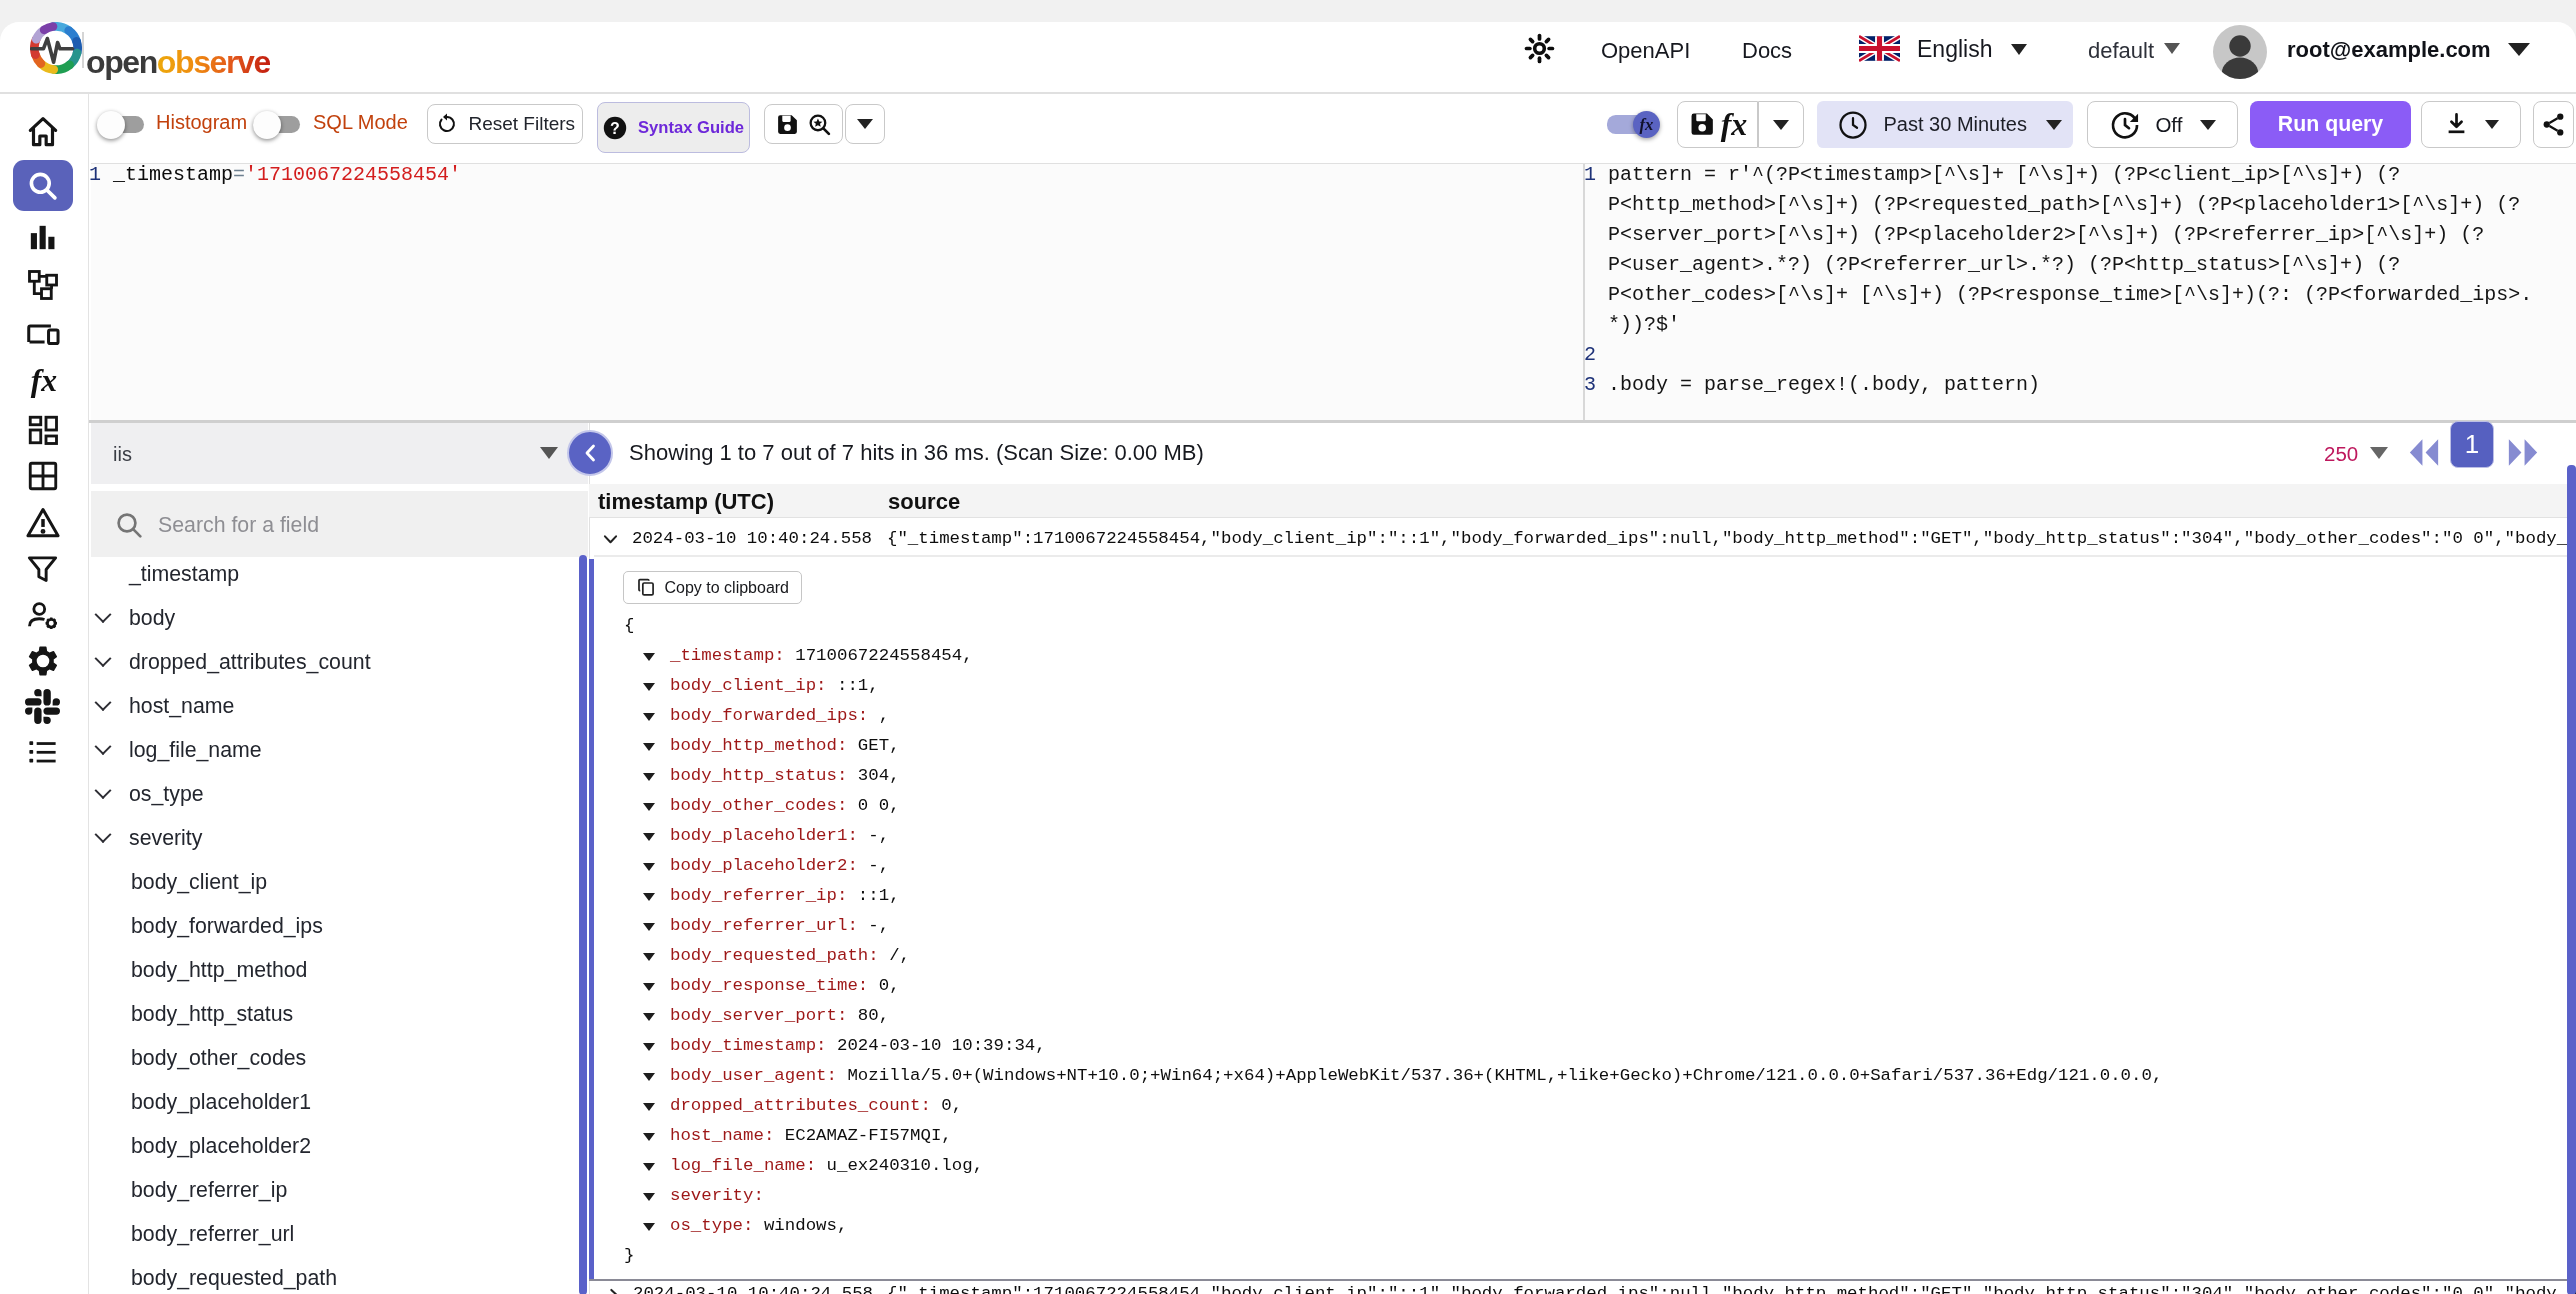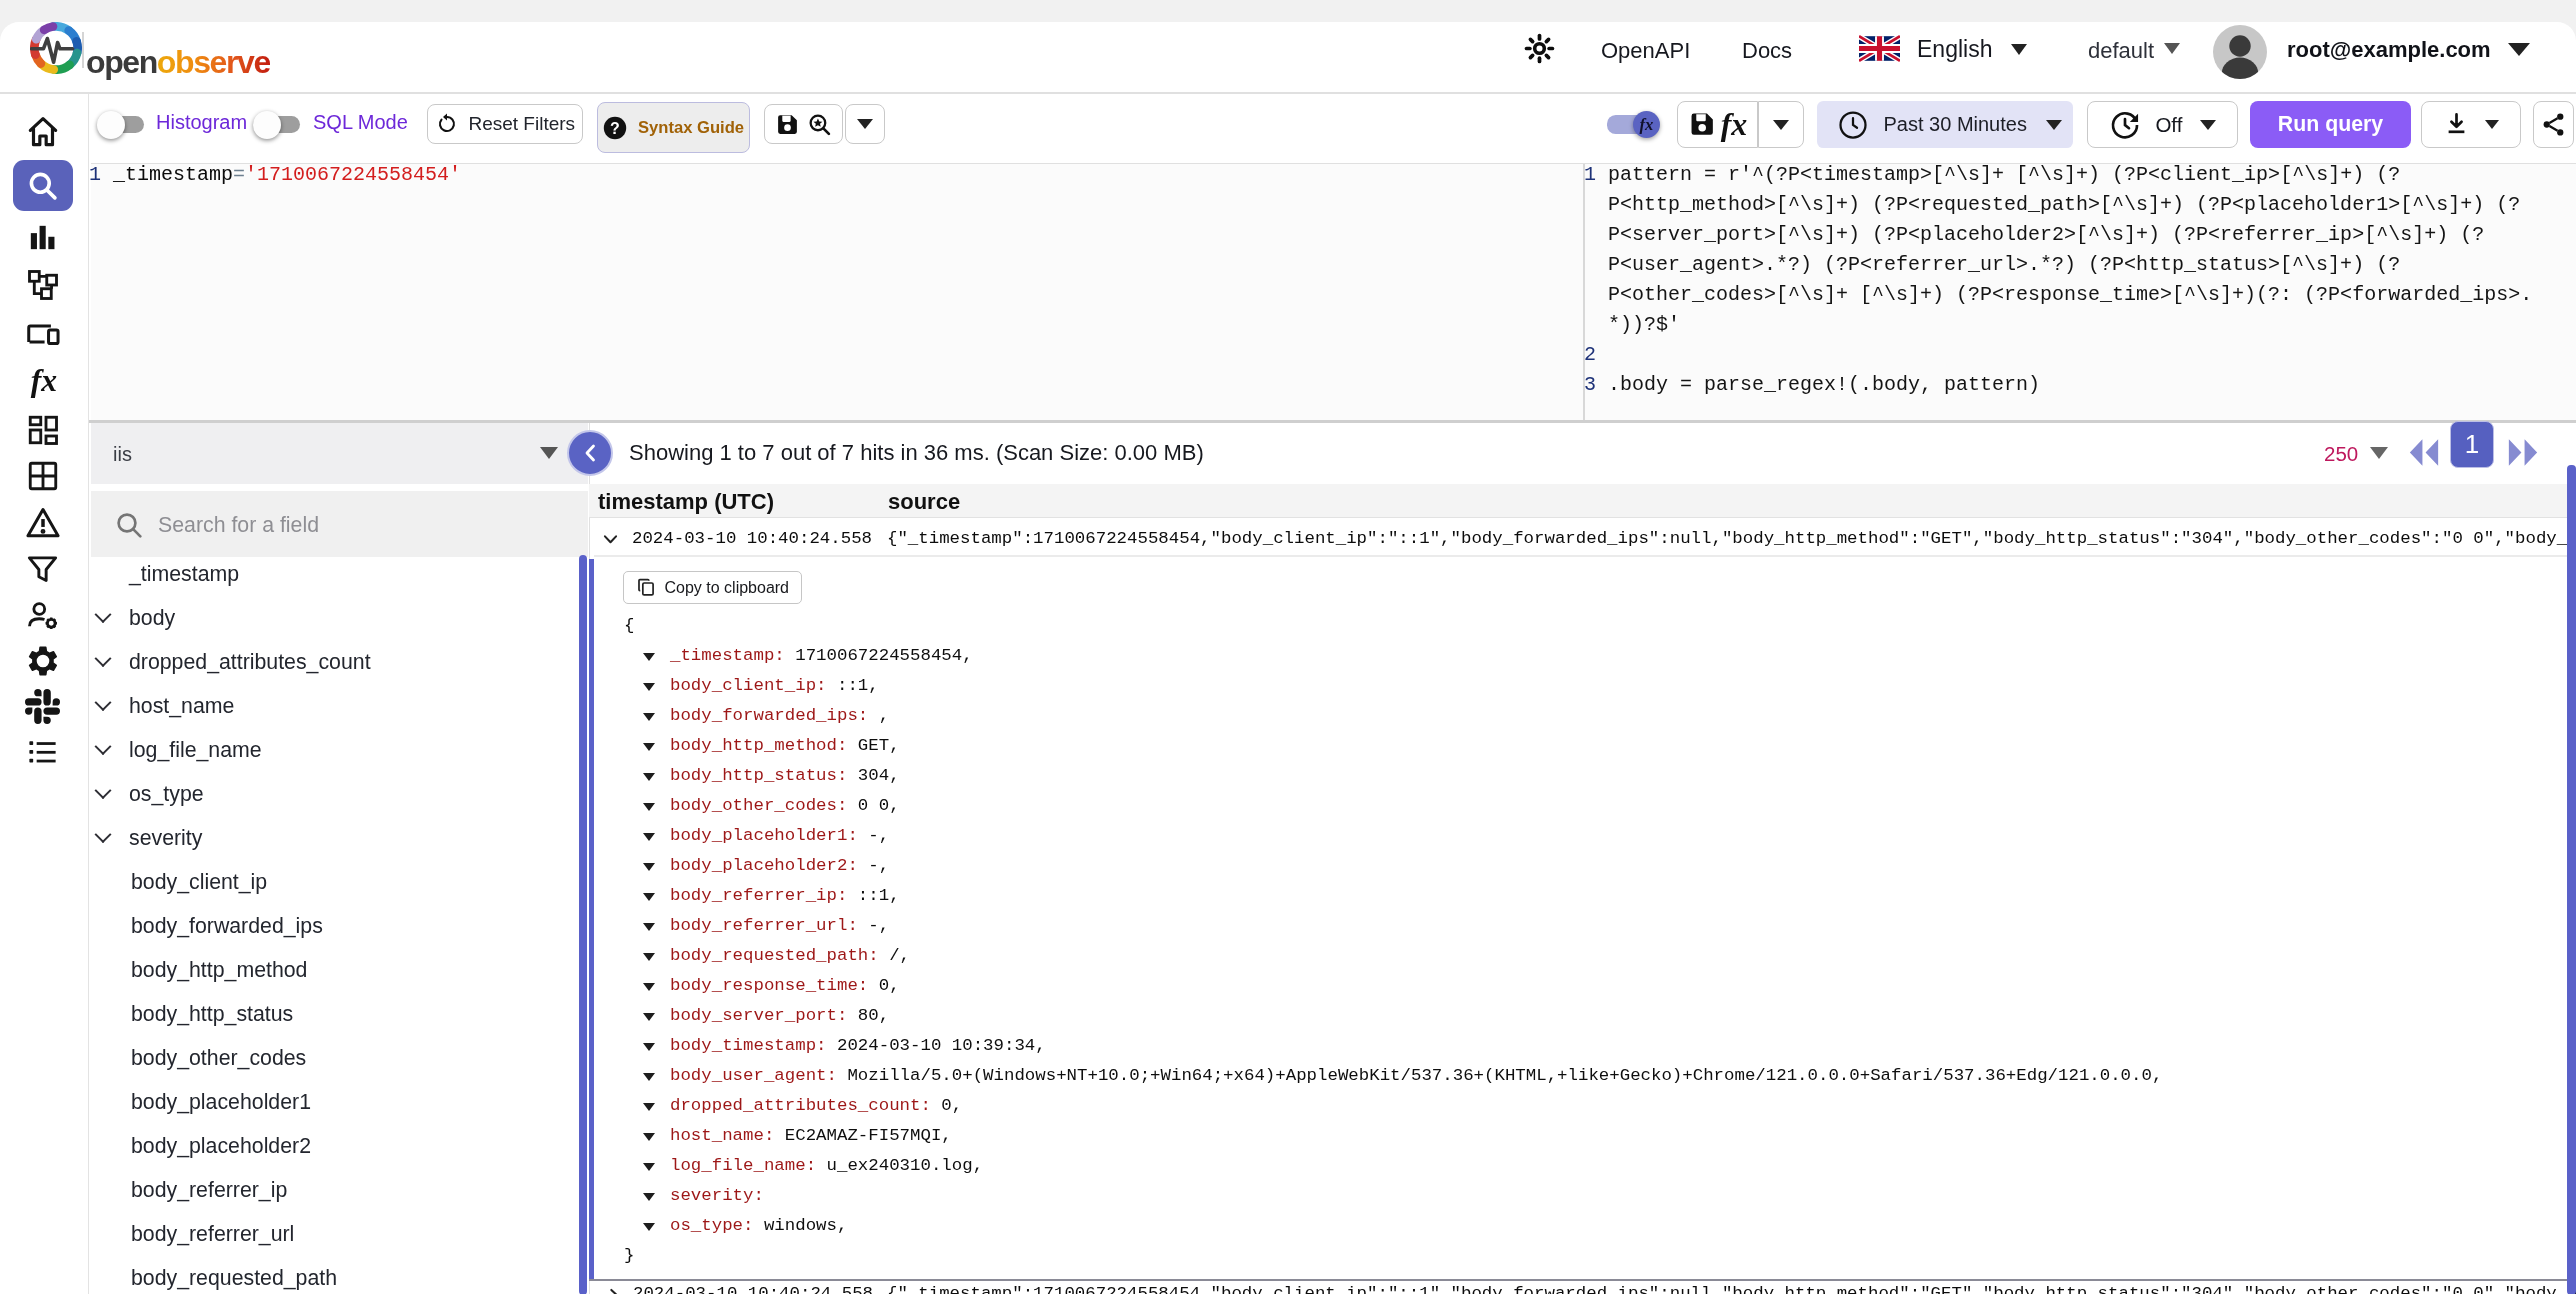--- a/index.html
+++ b/index.html
@@ -7,21 +7,21 @@
   font-family:"Liberation Sans", sans-serif; }
 .abs { position:absolute; }
 .mono { font-family:"Liberation Mono", monospace; }
 .card { position:absolute; left:0; top:22px; width:2576px; height:1272px; background:#fff;
   border-radius:19px 19px 0 0; }
 .hline { position:absolute; background:#e0e0e0; }
 .sidebar { position:absolute; left:0; top:94px; width:89px; height:1200px; background:#fff; border-right:1.6px solid #e3e3e3; }
 .toolbar { position:absolute; left:91px; top:94px; width:2485px; height:70px; background:#fff; border-bottom:0.8px solid #e0e0e0; }
 .editors { position:absolute; left:91px; top:164px; width:2485px; height:256px; background:#fbfbfb; }
 .btn { position:absolute; background:#fff; border:1.6px solid #c9c9c9; border-radius:8px; display:flex; align-items:center; justify-content:center; }
-.lbl { font-size:20px; color:#6d28d9; }
+.lbl { font-size:20px; color:#c2410c; }
 .caret { width:0; height:0; border-left:8.7px solid transparent; border-right:8.7px solid transparent; border-top:11px solid #222; }
 .fieldrow { height:44px; display:flex; align-items:center; font-size:21.3px; color:#23262e; }
 .jkey { color:#9d1717; }
 .toggle-track { position:absolute; width:43px; height:17.4px; border-radius:8.7px; background:#9e9e9e; }
 .toggle-knob { position:absolute; width:28.4px; height:28.4px; border-radius:50%; background:#fdfdfd; box-shadow:0 1.6px 4px rgba(0,0,0,0.45); }
 .fchev { display:inline-block; width:12px; height:12px; border-right:2.4px solid #2d2d33; border-bottom:2.4px solid #2d2d33; transform:rotate(45deg) translate(-2.4px,-2.4px); margin-right:20.5px; }
 .jline { position:relative; height:30px; padding-left:46px; white-space:pre; }
 .jtri { position:absolute; left:19px; top:12px; width:0; height:0; border-left:6.3px solid transparent; border-right:6.3px solid transparent; border-top:8px solid #1d1d1d; }
 </style>
 </head>
@@ -100,21 +100,21 @@
     <path d="M 12 5 A 7 7 0 1 1 6.5 7.6" fill="none" stroke="#111" stroke-width="2.1" stroke-linecap="round"></path>
     <path d="M 12 1.5 L 12 8.5 L 8 5 Z" fill="#111"></path>
   </svg>
   <span style="font-size:19px; color:#21242c; white-space:nowrap;">Reset Filters</span>
 </div>
 <div class="btn" style="left:597px; top:102px; width:153px; height:51px; background:#ededed; border-color:#bcbcdf;">
   <svg width="24" height="24" viewBox="0 0 30 30" style="margin-right:11px;">
     <circle cx="15" cy="15" r="14" fill="#111"></circle>
     <text x="15" y="22" font-size="20" font-weight="bold" fill="#fff" text-anchor="middle" font-family="Liberation Sans">?</text>
   </svg>
-  <span style="font-size:16.6px; font-weight:bold; color:#a16207; white-space:nowrap;">Syntax Guide</span>
+  <span style="font-size:16.6px; font-weight:bold; color:#6d28d9; white-space:nowrap;">Syntax Guide</span>
 </div>
 <div class="btn" style="left:764px; top:104px; width:79px; height:40px; gap:6.3px;">
   <svg width="25" height="25" viewBox="0 0 24 24">
         <path d="M3 5 Q3 3 5 3 H16 L21 8 V19 Q21 21 19 21 H5 Q3 21 3 19 Z M7 3.5 H15 V8.5 Q15 9.5 14 9.5 H8 Q7 9.5 7 8.5 Z" fill="#111" fill-rule="evenodd"></path>
         <circle cx="12" cy="15" r="3.2" fill="#fff"></circle>
       </svg>
   <svg width="25" height="25" viewBox="0 0 24 24">
         <circle cx="10.5" cy="10.5" r="7" fill="none" stroke="#111" stroke-width="2.2"></circle>
         <line x1="15.7" y1="15.7" x2="21" y2="21" stroke="#111" stroke-width="2.6" stroke-linecap="round"></line>
         <path d="M10.5 6.2 L11.8 9 L14.8 9.3 L12.5 11.3 L13.2 14.2 L10.5 12.6 L7.8 14.2 L8.5 11.3 L6.2 9.3 L9.2 9 Z" fill="#111"></path>

